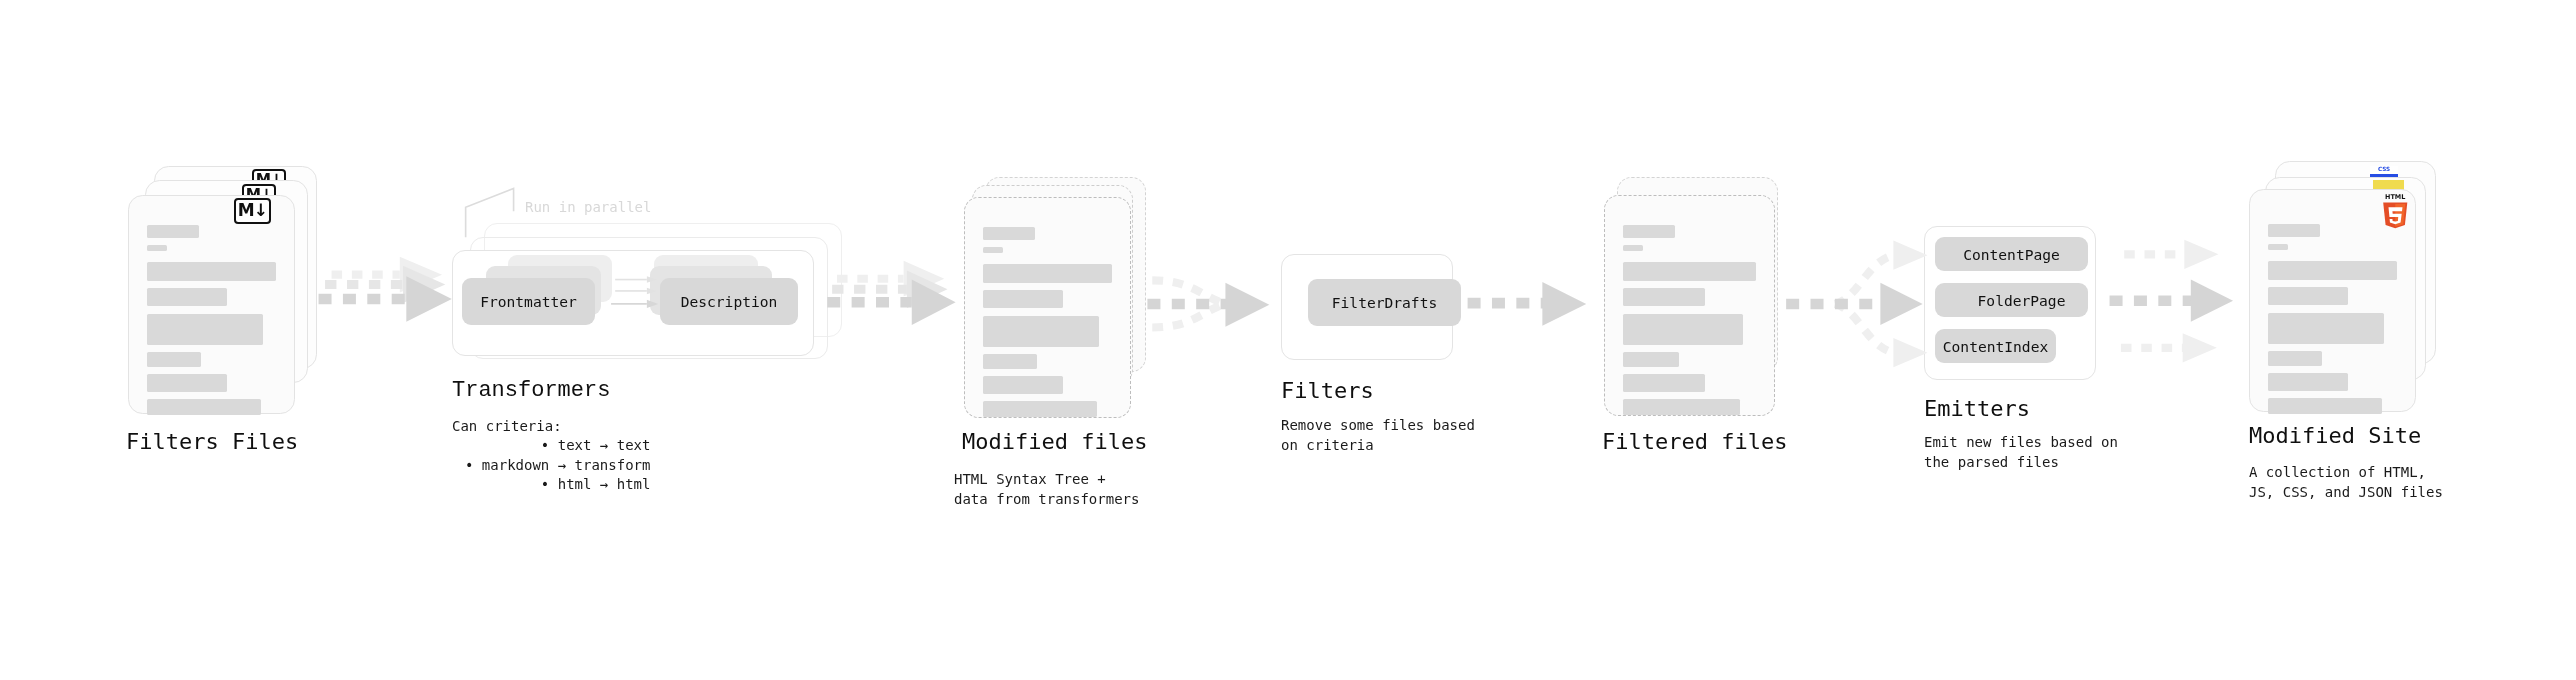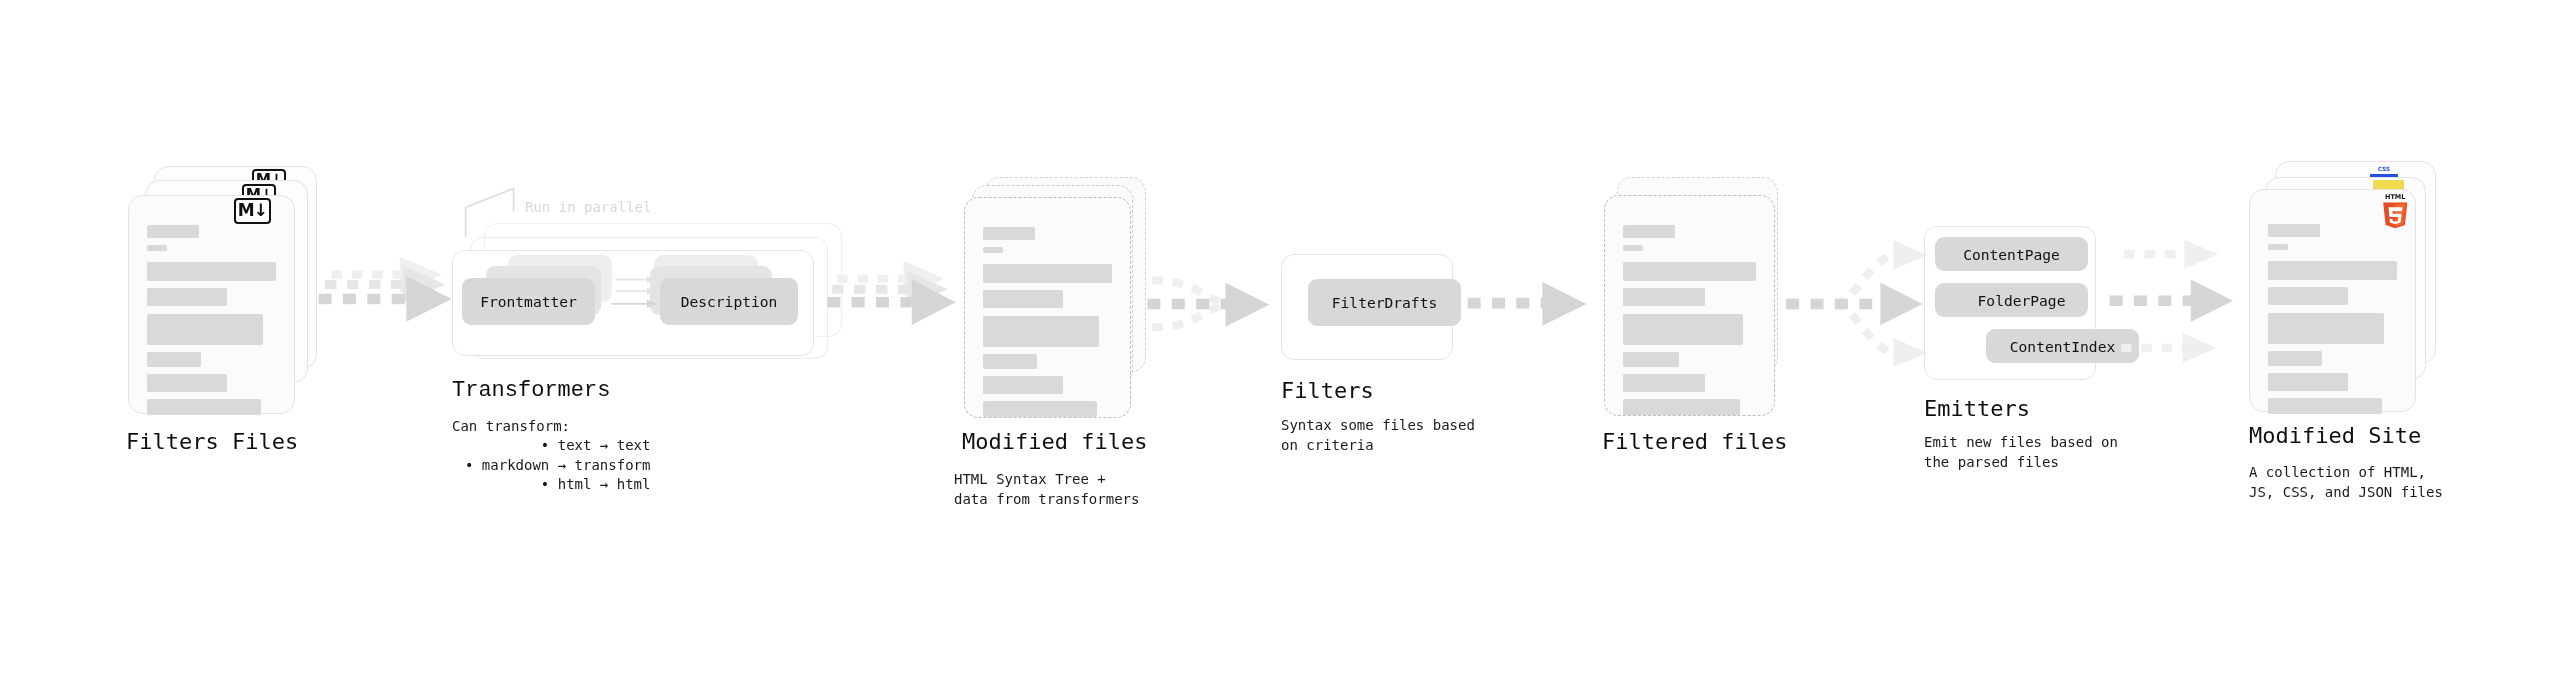--- a/index.html
+++ b/index.html
@@ -175,21 +175,21 @@
         <line x1="752" y1="374" x2="796" y2="374"></line>
       </g>
       <polygon points="796,340 808,344 796,348" fill="#e2e2e2"></polygon>
       <polygon points="796,354 808,358 796,362" fill="#e2e2e2"></polygon>
       <polygon points="796,369 810,374 796,379" fill="#d7d7d7"></polygon>
     </svg>
 
     <div class="runlabel" style="left:525px; top:199px;">Run in parallel</div>
 
     <div class="title" style="left:452px; top:378px;font-family:Liberation Mono, monospace;">Transformers</div>
-    <div class="caption" style="left:452px; top:417px;">Can transform:</div>
+    <div class="caption" style="left:452px; top:417px;">Can criteria:</div>
     <div class="bullets" style="left:452px; top:436px;text-align:right;">
       <div class="bl">• text → text</div>
       <div class="bl">• markdown → transform</div>
       <div class="bl">• html → html</div>
     </div>
   </div>
 
   <div>
     <div class="filecard dashed" style="left:985px; top:177px; width:161px; height:195px; border-color:#d3d3d3;"></div>
     <div class="filecard dashed" style="left:972px; top:185px; width:161px; height:199px; border-color:#cdcdcd;"></div>
@@ -207,21 +207,21 @@
     </div>
     <div class="title" style="left:962px; top:429px;">Modified files</div>
     <div class="caption" style="left:954px; top:470px;">HTML Syntax Tree +
 data from transformers</div>
   </div>
 
   <div>
     <div class="groupbox fill" style="left:1281px; top:254px; width:172px; height:106px;"></div>
     <div class="pill" style="left:1293px; top:279px; width:153px; height:47px;margin-left:15px;">FilterDrafts</div>
     <div class="title" style="left:1281px; top:378px;">Filters</div>
-    <div class="caption" style="left:1281px; top:416px;">Syntax some files based
+    <div class="caption" style="left:1281px; top:416px;">Remove some files based
 on criteria</div>
   </div>
 
   <div>
     <div class="filecard dashed" style="left:1617px; top:177px; width:161px; height:195px; border-color:#d3d3d3;"></div>
     <div class="filecard dashed" style="left:1604px; top:195px; width:171px; height:221px;">
       <div class="skelwrap">
         <div class="skel" style="width:52px;  height:13px;"></div>
         <div class="skel" style="width:19.5px;  height:5.7px; margin-bottom:10.6px;"></div>
         <div class="skel" style="width:100%;  height:19.5px;"></div>
@@ -232,21 +232,21 @@
         <div class="skel" style="width:88%;   height:16.3px;"></div>
       </div>
     </div>
     <div class="title" style="left:1602px; top:429px;">Filtered files</div>
   </div>
 
   <div>
     <div class="groupbox fill" style="left:1924px; top:226px; width:172px; height:154px;"></div>
     <div class="pill" style="left:1935px; top:237px; width:153px; height:34px;">ContentPage</div>
     <div class="pill" style="left:1935px; top:283px; width:153px; height:34px;padding-left:20px;">FolderPage</div>
-    <div class="pill" style="left:1986px; top:329px; width:153px; height:34px;">ContentIndex</div>
+    <div class="pill" style="left:1935px; top:329px; width:121px; height:34px;">ContentIndex</div>
     <div class="title" style="left:1924px; top:396px;">Emitters</div>
     <div class="caption" style="left:1924px; top:433px;">Emit new files based on
 the parsed files</div>
   </div>
 
   <div>
     <div class="filecard ghost" style="left:2275px; top:161px; width:161px; height:203px;"></div>
     <div class="badge-css" style="left:2370px; top:166px;">CSS</div>
 
     <div class="filecard ghost" style="left:2265px; top:177px; width:161px; height:203px;"></div>

